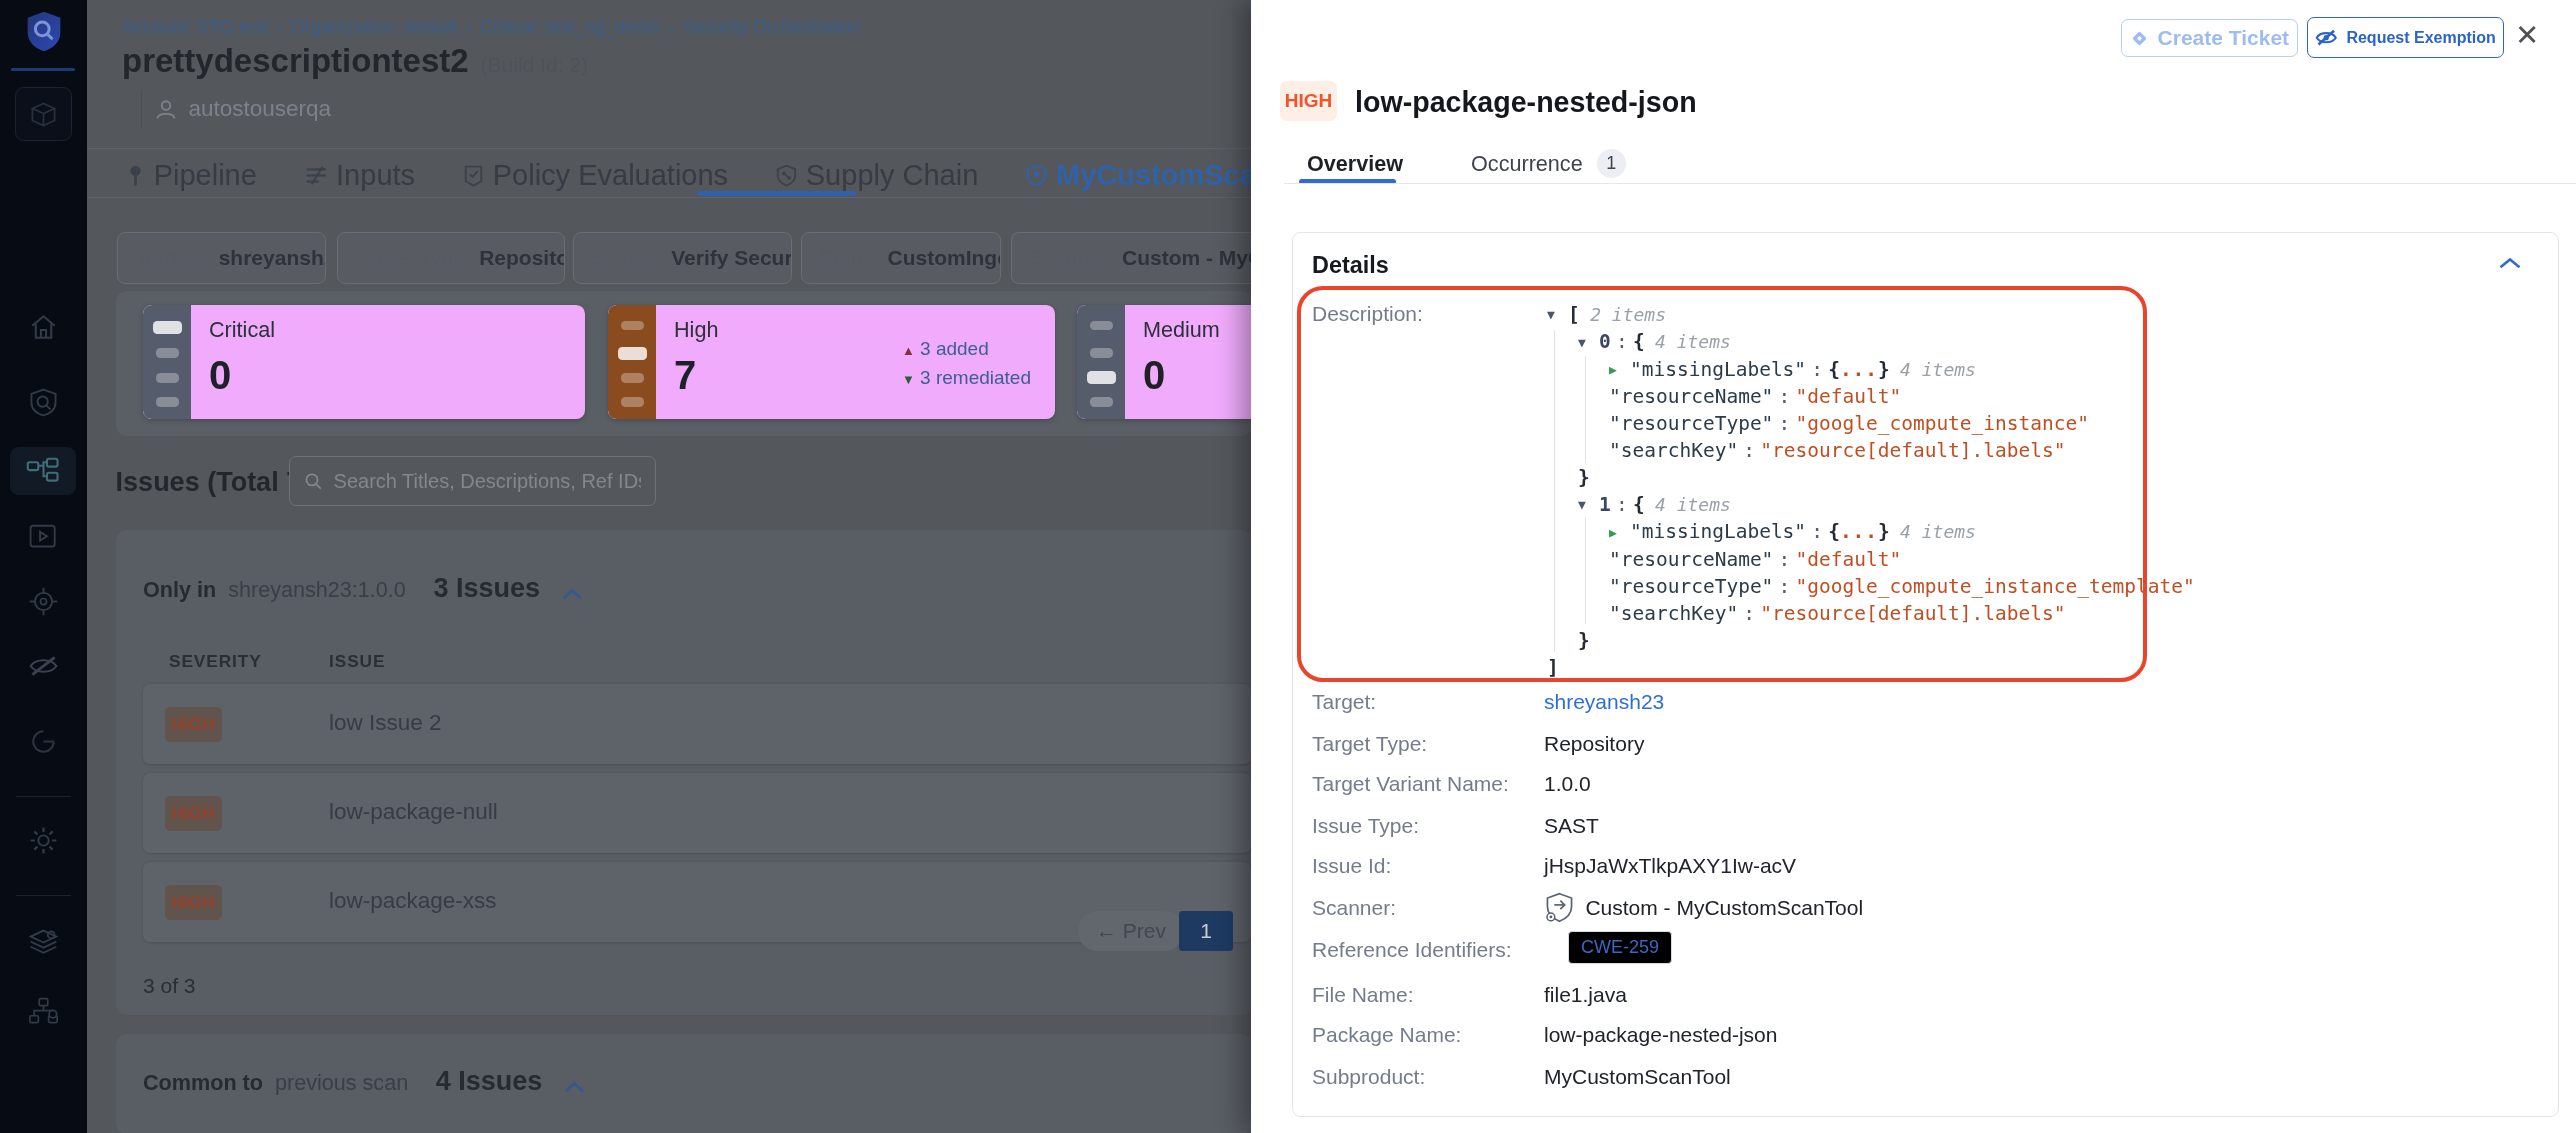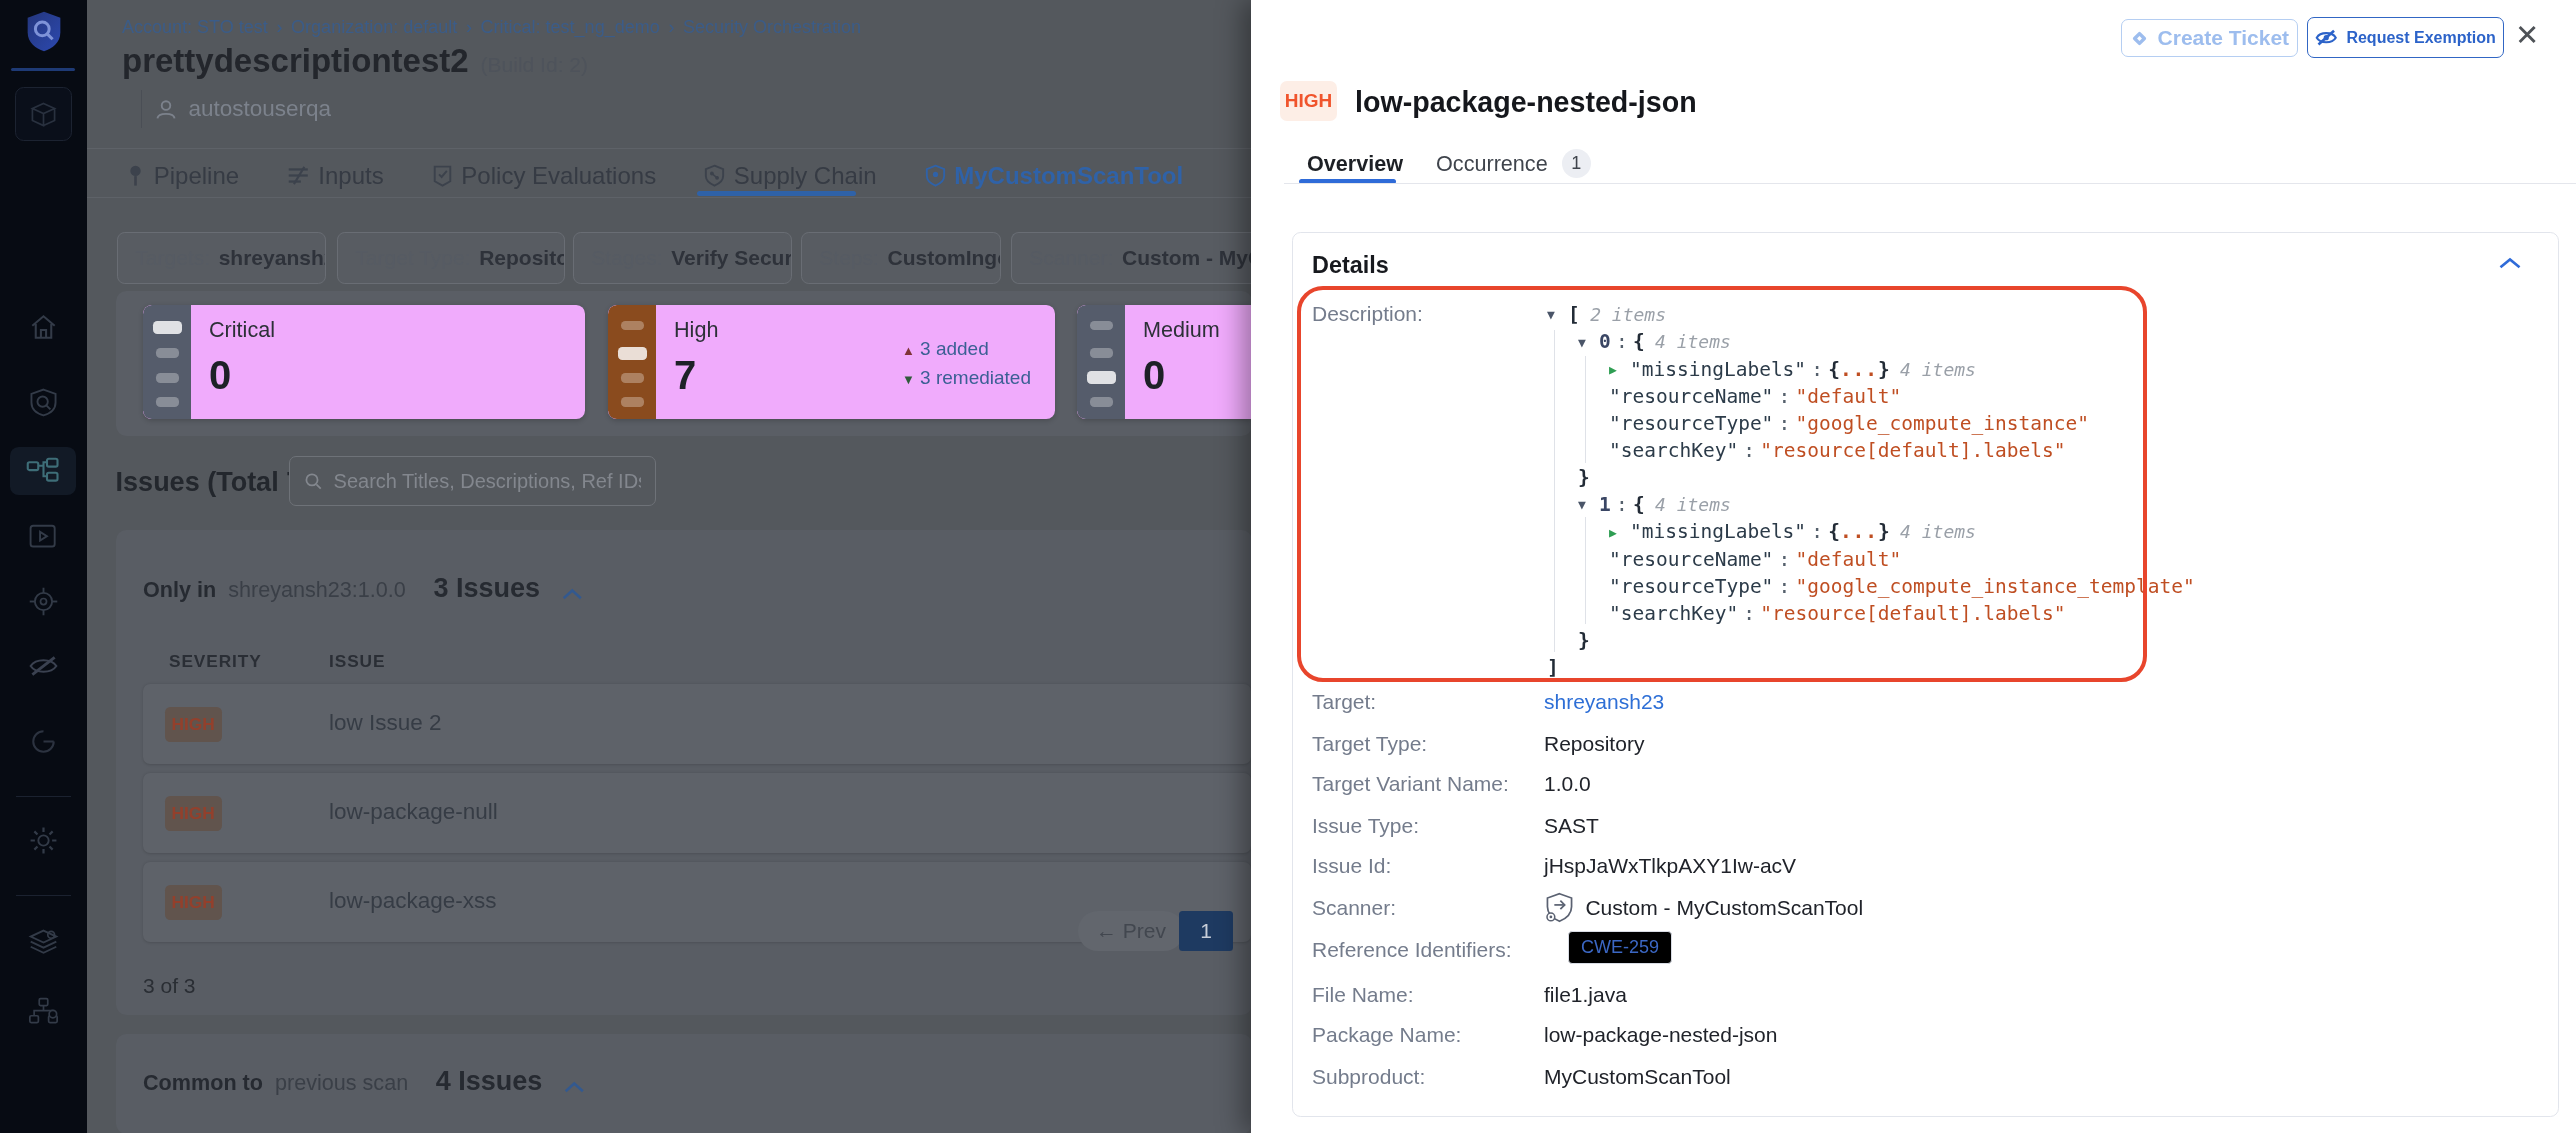--- a/index.html
+++ b/index.html
@@ -20,21 +20,21 @@
   #breadcrumb { position:absolute; left:35px; top:17.3px; font-size:18px; color:#3b5c88; }
   #breadcrumb .sep { color:#3b5c88; margin:0 8.7px; }
   #page-title { position:absolute; left:35px; top:42px; font-size:33px; font-weight:bold; color:#23262c; }
   #build-id { font-size:21px; font-weight:normal; color:#4e535b; margin-left:12px; }
   #user-row { position:absolute; left:54px; top:90px; display:flex; align-items:center; gap:10.4px; border-left:1.7px solid #4a4e55; padding-left:12px; height:38px; }
   #user-row span { font-size:22.5px; color:#7c828c; }
   #header-divider { position:absolute; left:0; top:148px; width:1164px; height:0.9px; background:#5e6268; }
   #tabs-divider { position:absolute; left:0; top:197px; width:1164px; height:0.9px; background:#5e6268; }
 
   #tabbar { position:absolute; left:39px; top:158px; display:flex; gap:48px; align-items:center; height:35px; }
-  .tab { display:flex; align-items:center; gap:8.7px; font-size:24px; color:#363b44; white-space:nowrap; }
+  .tab { display:flex; align-items:center; gap:8.7px; font-size:29px; color:#363b44; white-space:nowrap; }
   .tab.active { color:#2f62a8; font-weight:bold; }
   #tab-underline { position:absolute; left:610px; top:191px; width:159px; height:5.2px; border-radius:2.6px; background:#2f62a8; }
 
   .chip { position:absolute; top:232px; height:52px; border:1.3px solid #696d74; border-radius:7.8px; background:#585c62; display:flex; align-items:center; padding:0 17.3px; gap:8.7px; white-space:nowrap; overflow:hidden; }
   .chip .pfx { font-size:21px; color:#565b63; }
   .chip .val { font-size:21px; color:#2e323a; font-weight:bold; }
 
   #cards-panel { position:absolute; left:28.6px; top:291px; width:1136px; height:145px; background:#5a5e65; border-radius:10.4px; }
   .sev-card { position:absolute; top:305px; height:114px; background:#f0abfc; border-radius:8.7px; box-shadow:0 1.7px 5.2px rgba(0,0,0,0.18); overflow:hidden; }
   .sev-bar { position:absolute; left:0; top:0; width:48px; height:114px; border-radius:8.7px 0 0 8.7px; }
@@ -78,21 +78,21 @@
   .btn { position:absolute; display:flex; align-items:center; justify-content:center; gap:8.7px; border-radius:7px; background:#fff; font-weight:bold; white-space:nowrap; }
   #btn-create { left:870px; top:19px; width:177px; height:38px; border:1.3px solid #b5cef2; color:#9dbdee; font-size:21px; }
   #btn-exempt { left:1056px; top:17.3px; width:197px; height:41px; border:1.7px solid #3166c4; color:#2c63c9; font-size:16px; }
   #drawer-close { position:absolute; left:1264px; top:21px; font-size:29px; color:#4e5257; line-height:1; }
 
   #drawer-sev { position:absolute; left:29px; top:81px; width:57px; height:40px; background:#fdeee6; border-radius:7px; display:flex; align-items:center; justify-content:center; font-size:19px; font-weight:bold; color:#f0542c; }
   #drawer-title { position:absolute; left:104px; top:86px; font-size:28.6px; font-weight:bold; color:#15171c; }
 
   #drawer-tabs { position:absolute; left:56px; top:149px; display:flex; align-items:center; gap:33px; }
   .d-tab { font-size:21.6px; color:#1d2025; font-weight:bold; }
-  .d-tab.inactive { font-weight:normal; color:#3f444c; }
+  .d-tab.inactive { font-weight:normal; color:#3f444c;margin-left:35px; }
   #occ-badge { width:29px; height:29px; border-radius:50%; background:#eceef3; display:flex; align-items:center; justify-content:center; font-size:18px; color:#3f444c; margin-left:-19px; }
   #dtab-underline { position:absolute; left:48px; top:179px; width:97px; height:5.2px; border-radius:2.6px; background:#2f6bd8; }
   #dtab-border { position:absolute; left:33px; top:183px; width:1292px; height:1.3px; background:#e4e6ec; }
 
   #details-card { position:absolute; left:41px; top:232px; width:1267px; height:885px; border:1.3px solid #e2e5ec; border-radius:8.7px; background:#fff; }
   #details-heading { position:absolute; left:19px; top:19px; font-size:23.4px; font-weight:bold; color:#17191e; }
   #details-collapse { position:absolute; right:35px; top:22.5px; }
 
   .field-label { position:absolute; left:19px; font-size:21px; color:#747c8c; white-space:nowrap; }
   .field-value { position:absolute; left:251px; font-size:21px; color:#20232a; white-space:nowrap; display:flex; align-items:center; gap:10.4px; }

